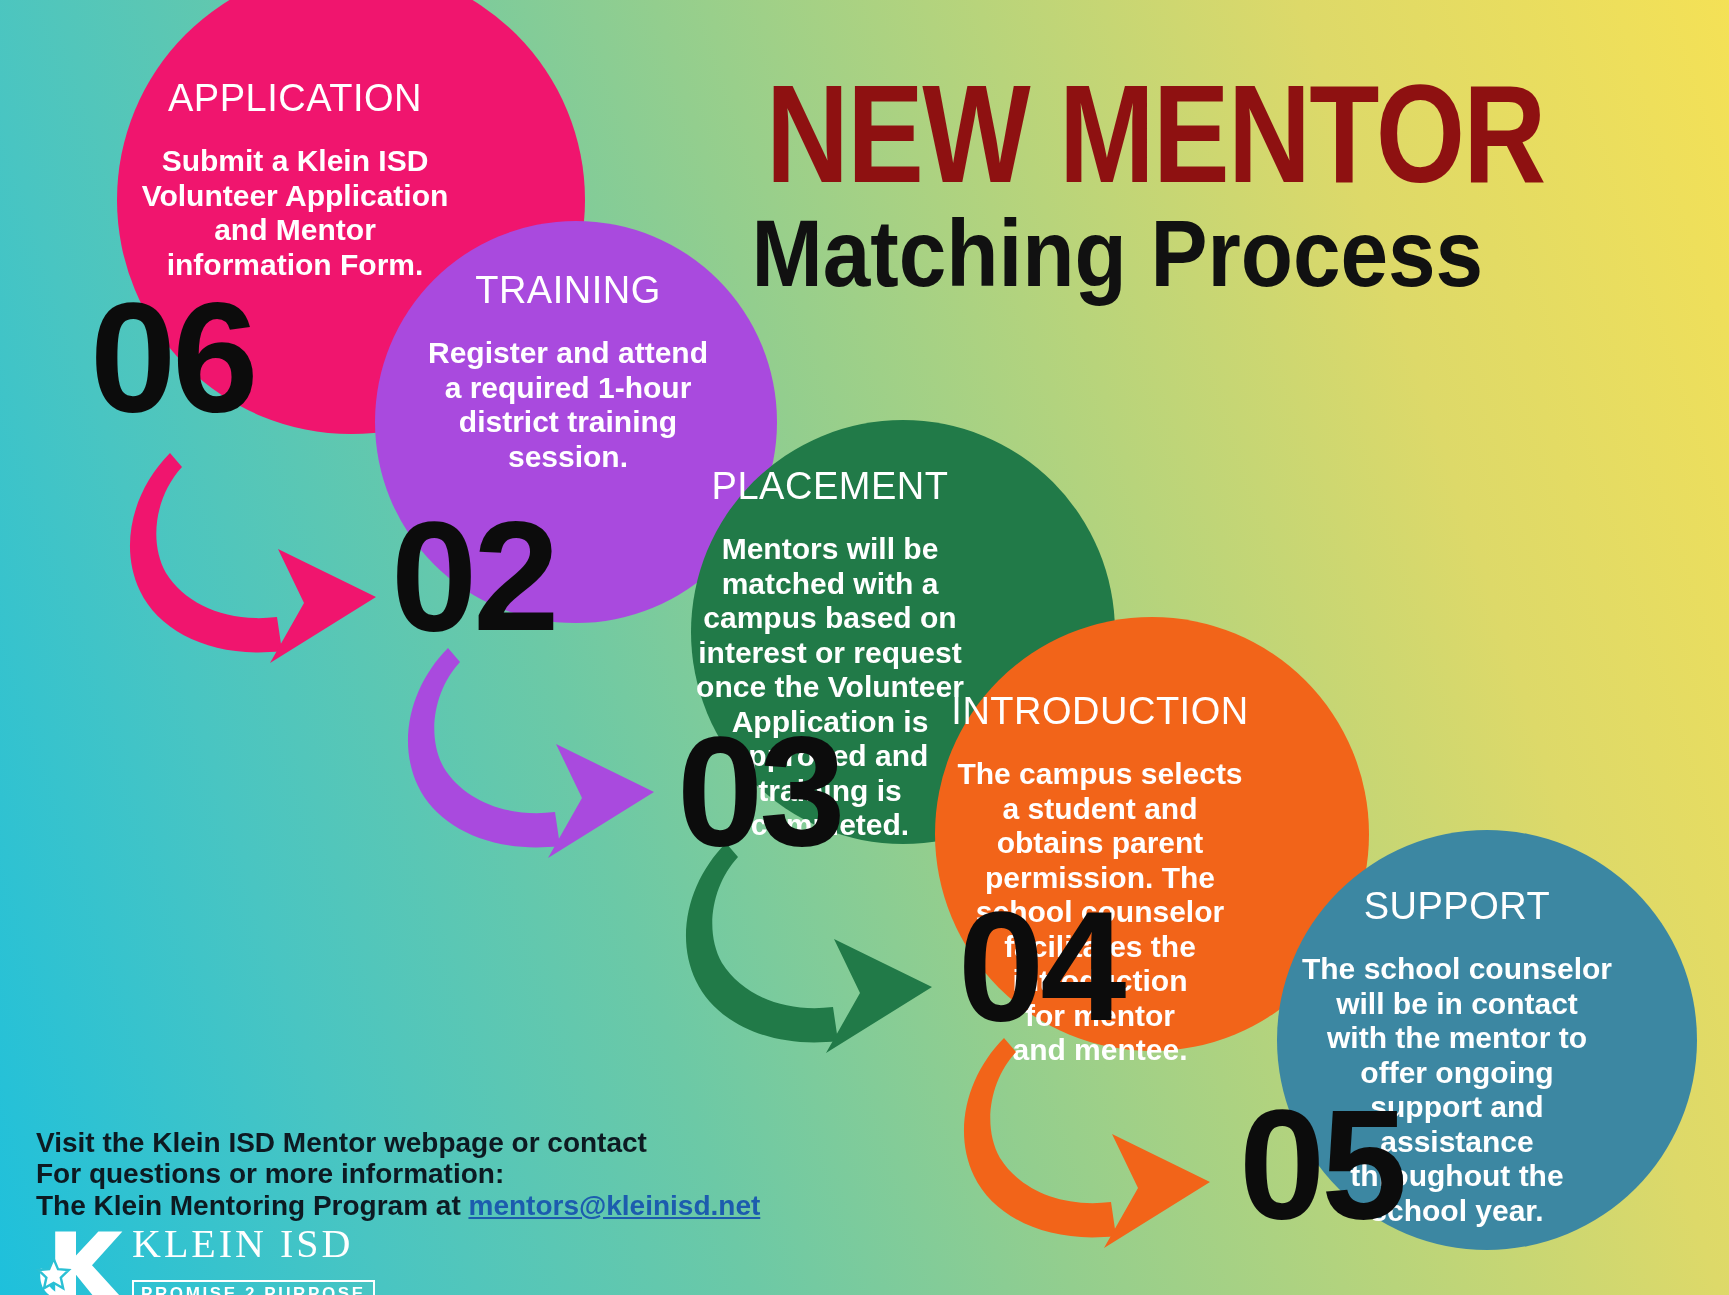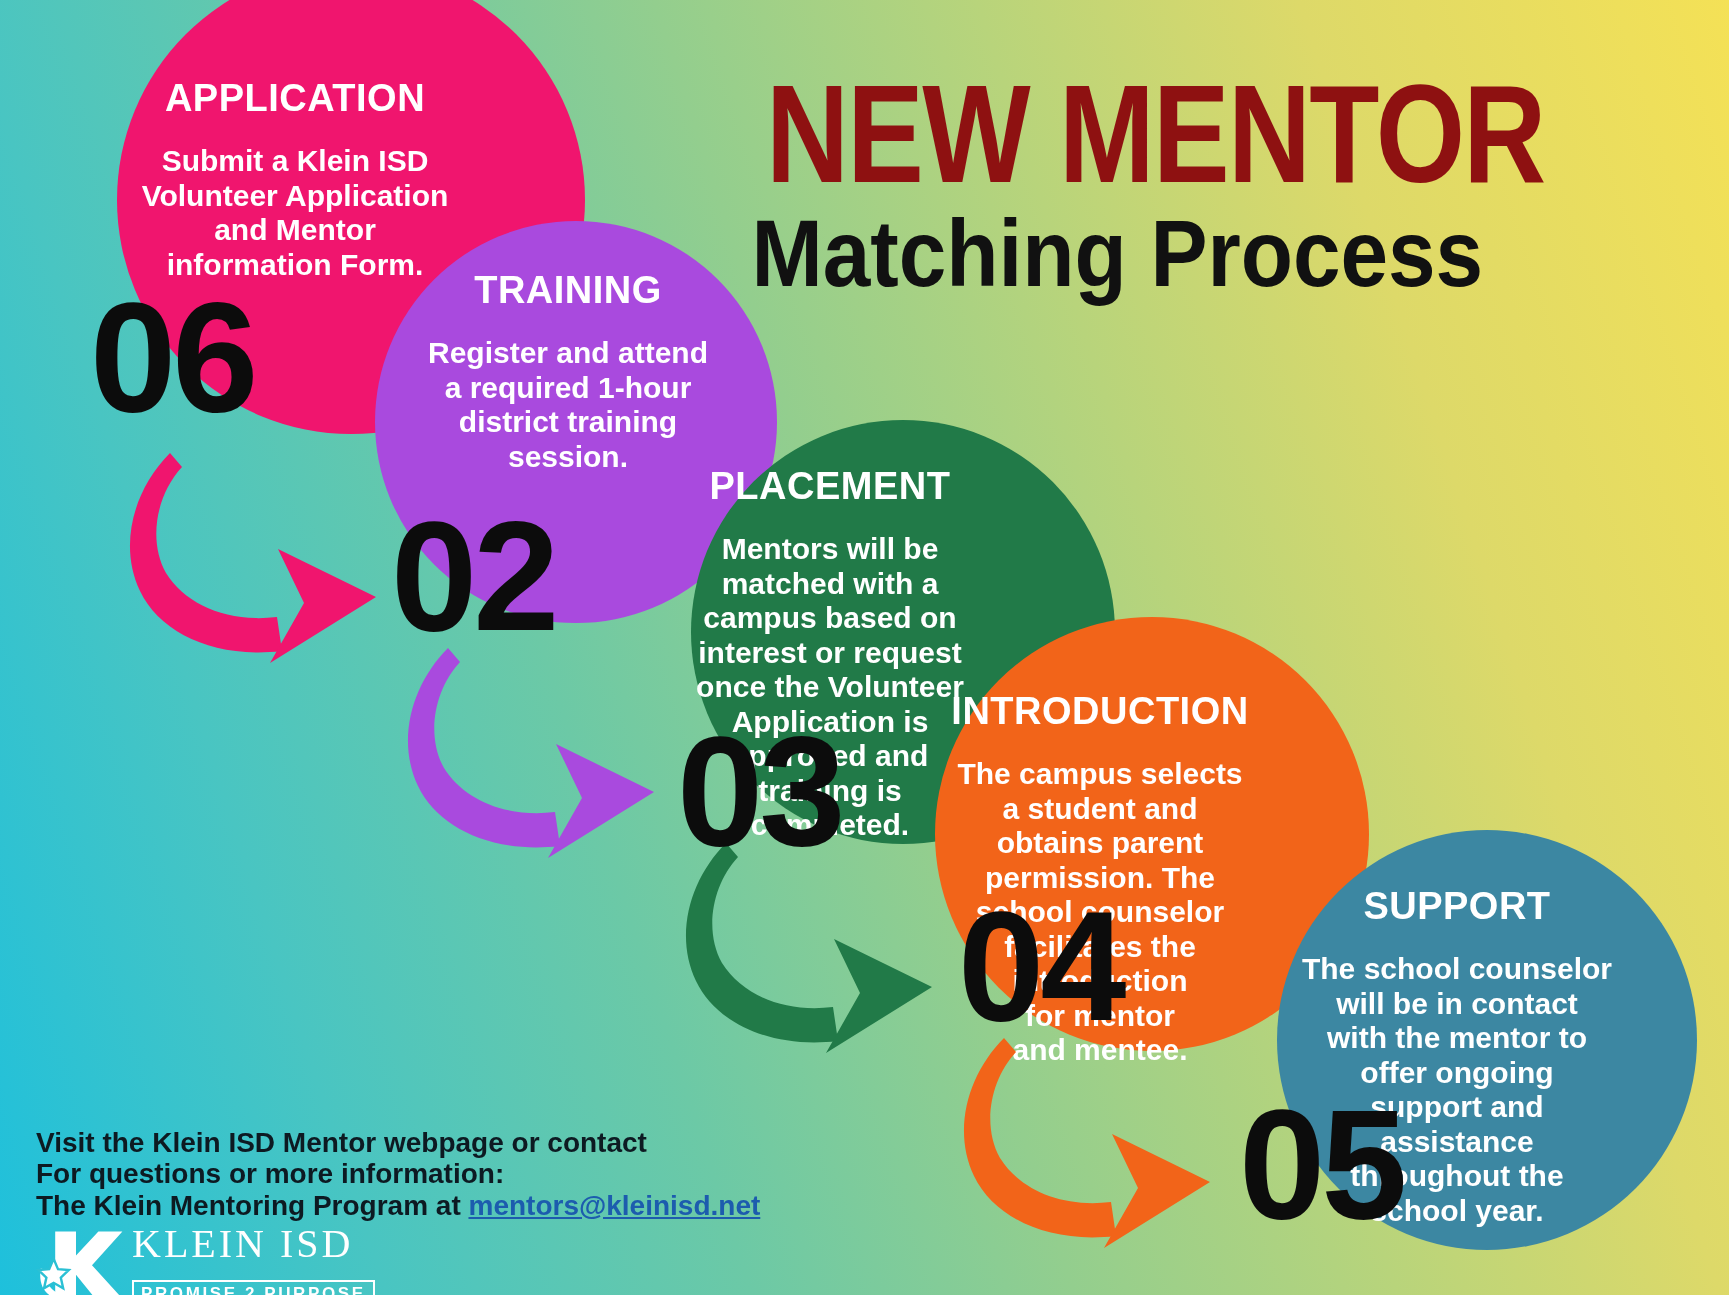--- a/index.html
+++ b/index.html
@@ -9,21 +9,21 @@
     overflow:hidden;
     background:linear-gradient(72deg,#1ec0dc 0%,#49c5c2 18%,#6cc9a6 35%,#93ce8e 50%,#b8d47b 65%,#ddd969 80%,#f4e156 100%);
     font-family:"Liberation Sans",sans-serif;
   }
   .circle{
     position:absolute;border-radius:50%;
     display:flex;flex-direction:column;align-items:center;
     box-sizing:border-box;text-align:center;color:#fff;
   }
   .circle-title{
-    font-size:38px;font-weight:bold;letter-spacing:.5px;margin:0 0 24px 0;
+    font-size:38px;font-weight:normal;letter-spacing:.5px;margin:0 0 24px 0;
   }
   .circle-body{
     font-size:30px;font-weight:bold;line-height:1.15;margin:0;
     white-space:pre-line;
   }
   .c1{left:117px;top:-34px;width:468px;height:468px;padding:111px 112px 0 0;}
   .c2{left:375px;top:221px;width:402px;height:402px;padding:48px 16px 0 0;}
   .c3{left:691px;top:420px;width:424px;height:424px;padding:45px 146px 0 0;}
   .c4{left:935px;top:617px;width:434px;height:434px;padding:73px 104px 0 0;}
   .c5{left:1277px;top:830px;width:420px;height:420px;padding:55px 60px 0 0;}

